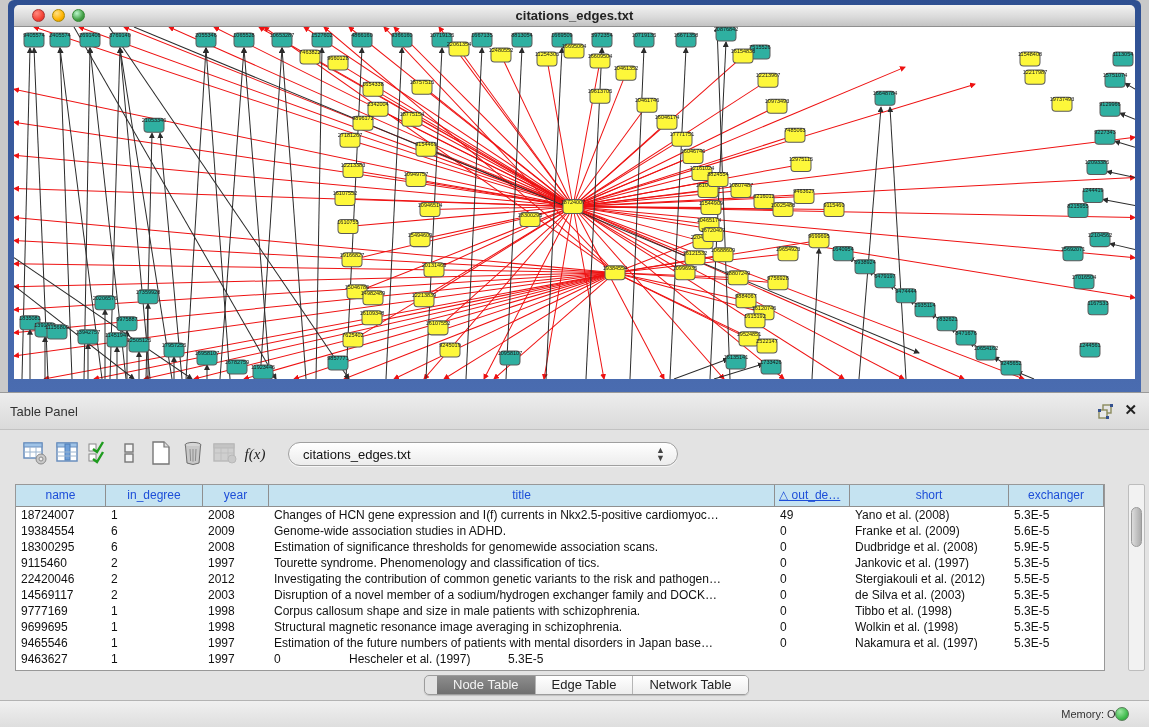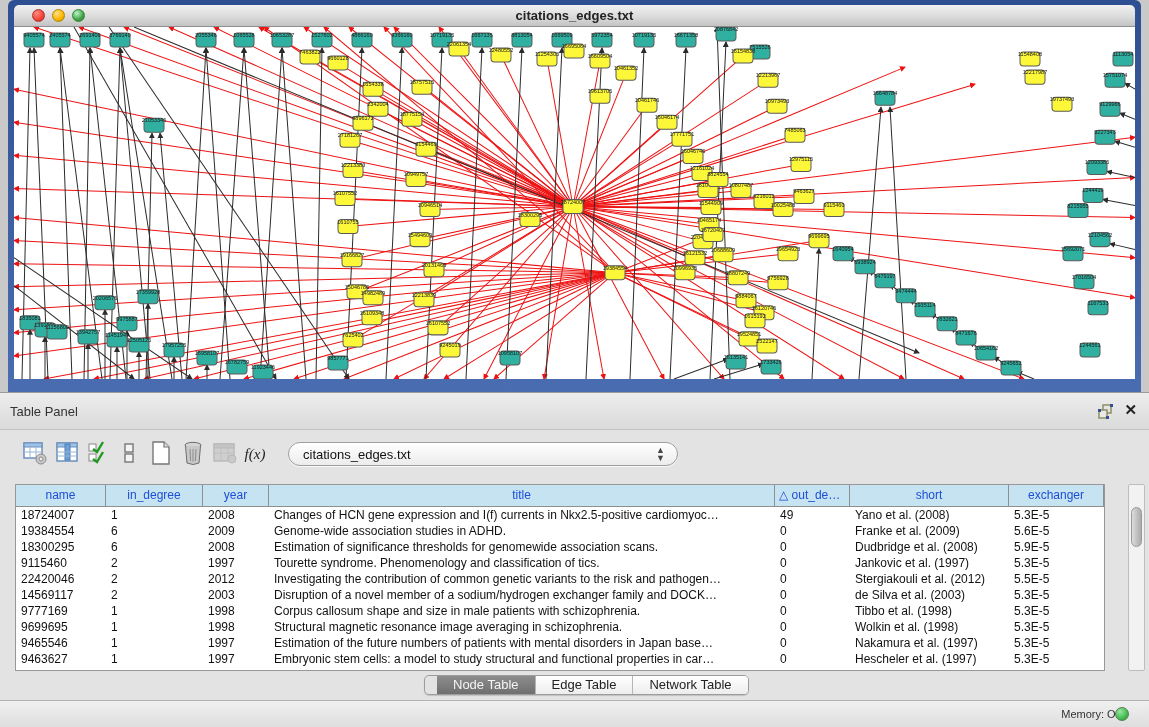--- a/index.html
+++ b/index.html
@@ -864,21 +864,21 @@
       <span class="combo-arrows">▲<br>▼</span>
     </div>
   </div>
 
   <div class="table-wrap">
     <div class="thead">
         <div class="th" style="width: 90px;">name</div>
         <div class="th" style="width: 97px;">in_degree</div>
         <div class="th" style="width: 66px; text-align: center;">year</div>
         <div class="th" style="width: 506px;">title</div>
-        <div class="th th-sort" style="width: 75px;">△ out_de…</div>
+        <div class="th th-sort" style="width: 75px; text-decoration: underline;">△ out_de…</div>
         <div class="th" style="width: 159px;">short</div>
         <div class="th" style="width: 95px;">exchanger</div>
       </div>
     <div>
         <div class="tr">
           <div class="td" style="width: 90px;">18724007</div>
           <div class="td" style="width: 97px;">1</div>
           <div class="td" style="width: 66px;">2008</div>
           <div class="td" style="width: 506px;">Changes of HCN gene expression and I(f) currents in Nkx2.5-positive cardiomyoc…</div>
           <div class="td" style="width: 75px;">49</div>
@@ -954,21 +954,20 @@
           <div class="td" style="width: 66px;">1997</div>
           <div class="td" style="width: 506px;">Estimation of the future numbers of patients with mental disorders in Japan base…</div>
           <div class="td" style="width: 75px;">0</div>
           <div class="td" style="width: 159px;">Nakamura et al. (1997)</div>
           <div class="td" style="width: 95px;">5.3E-5</div>
         </div>
         <div class="tr">
           <div class="td" style="width: 90px;">9463627</div>
           <div class="td" style="width: 97px;">1</div>
           <div class="td" style="width: 66px;">1997</div>
-          <div class="td" style="width: 506px;">Embryonic stem cells: a model to study structural and functional properties in car…</div>
           <div class="td" style="width: 75px;">0</div>
           <div class="td" style="width: 159px;">Hescheler et al. (1997)</div>
           <div class="td" style="width: 95px;">5.3E-5</div>
         </div>
       </div>
   </div>
   <div class="vscroll">
     <div class="vthumb"></div>
   </div>
 

